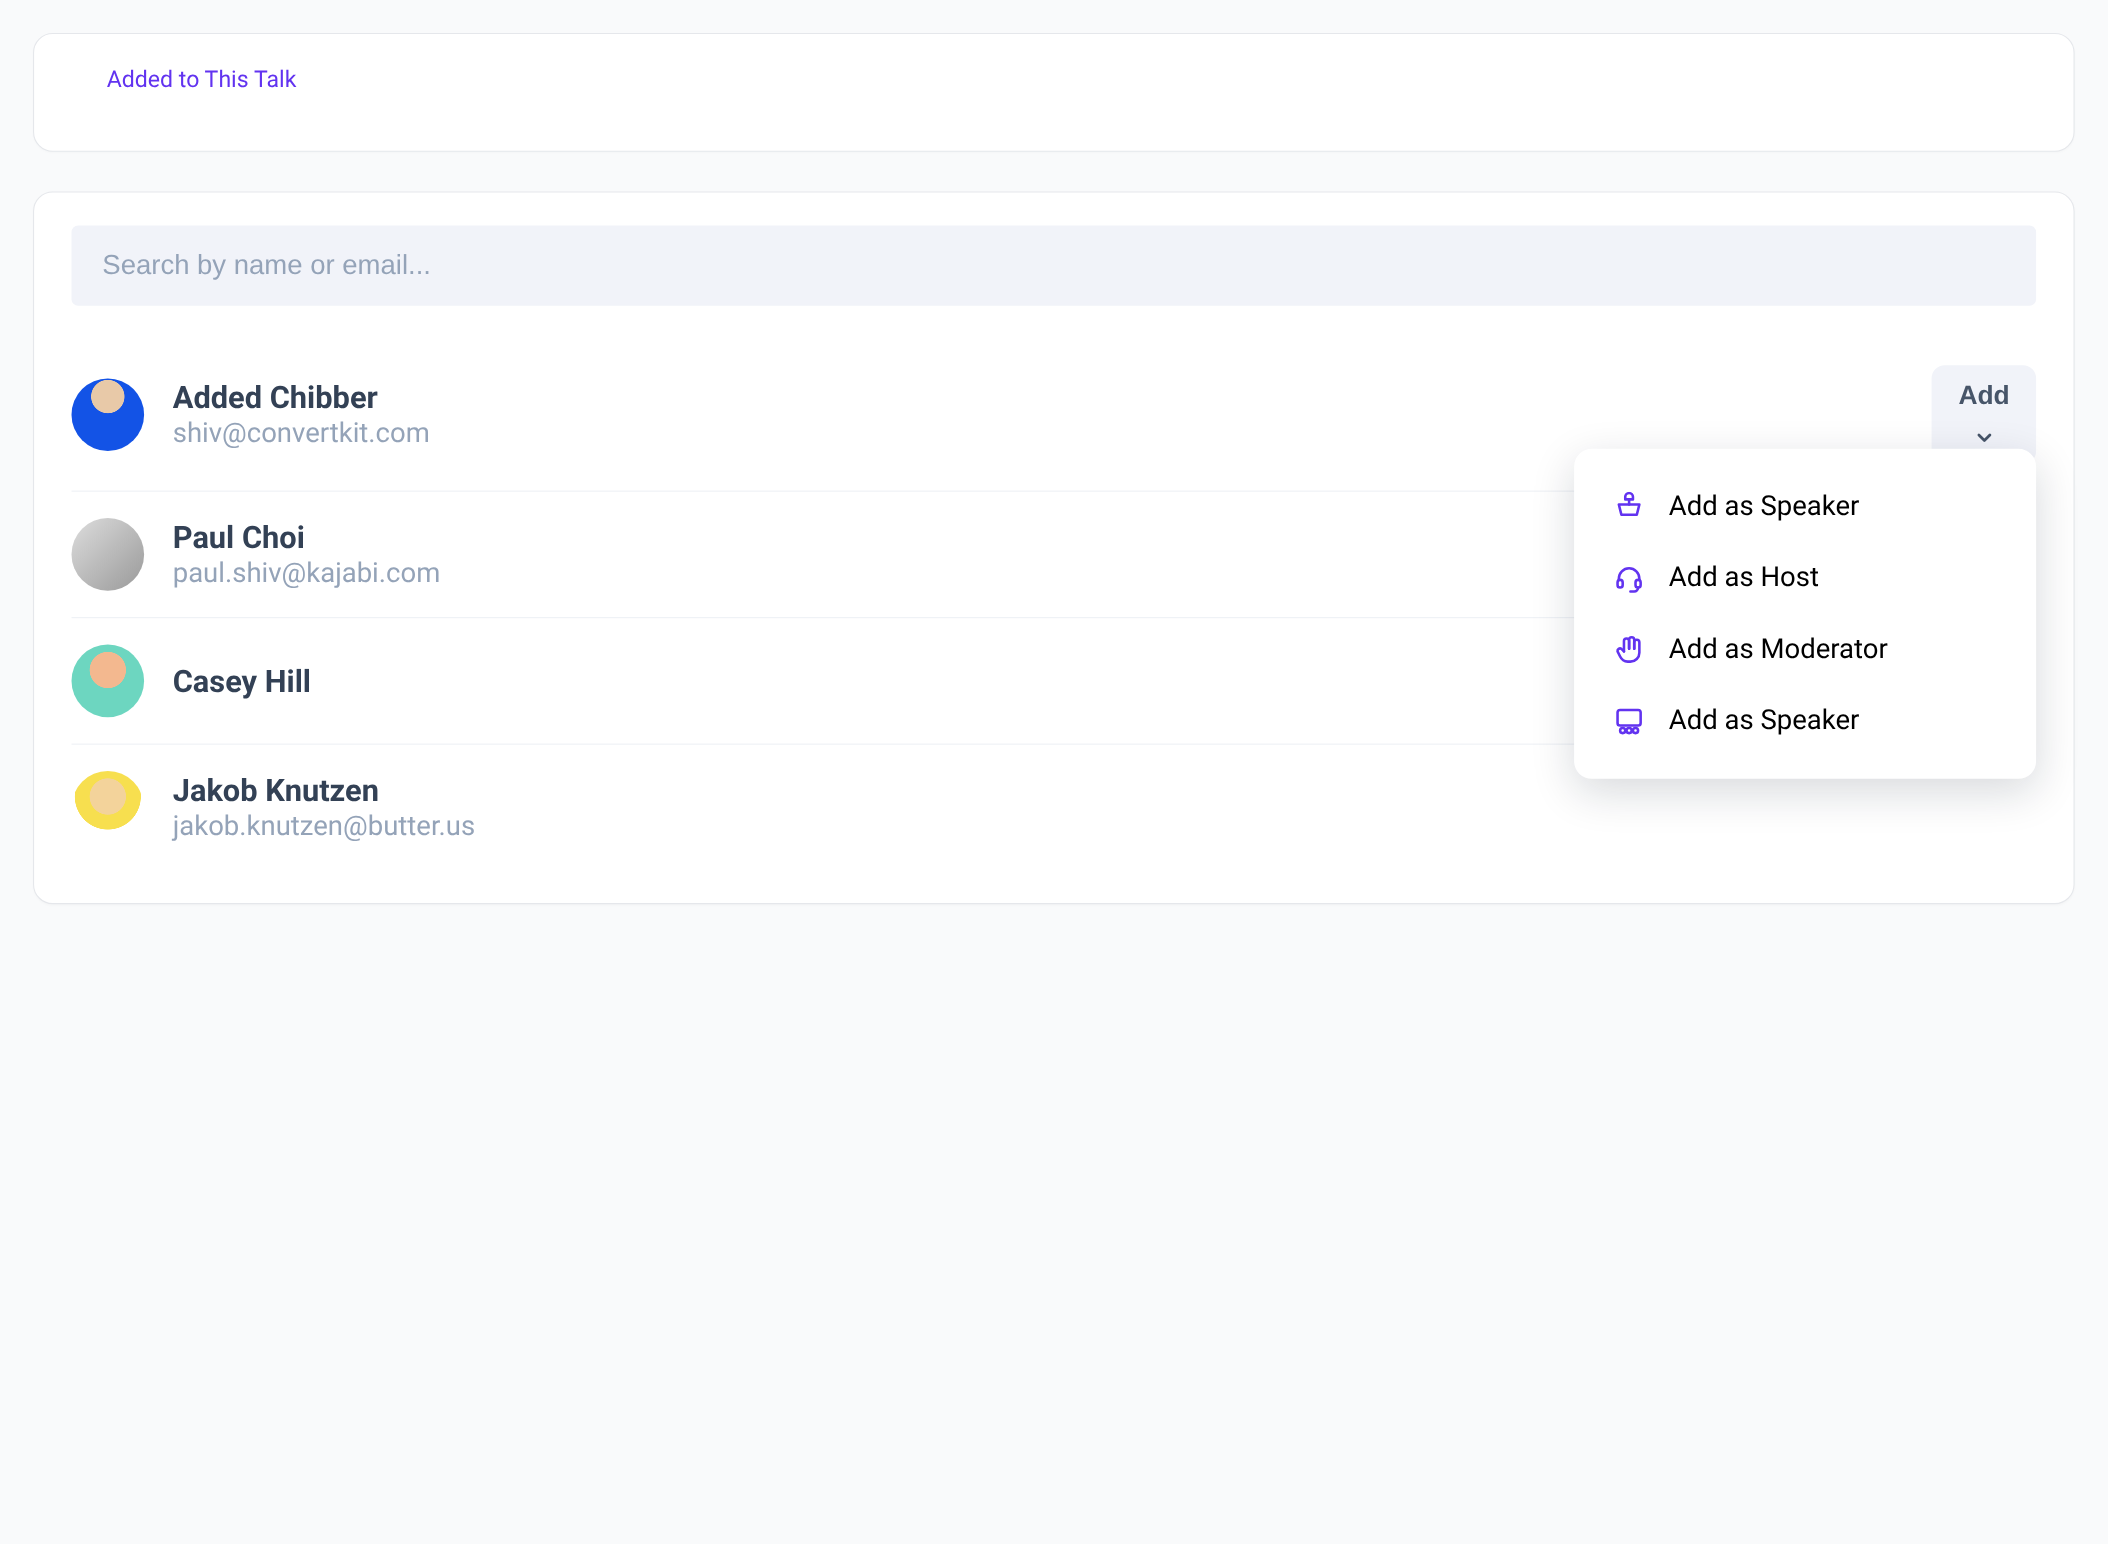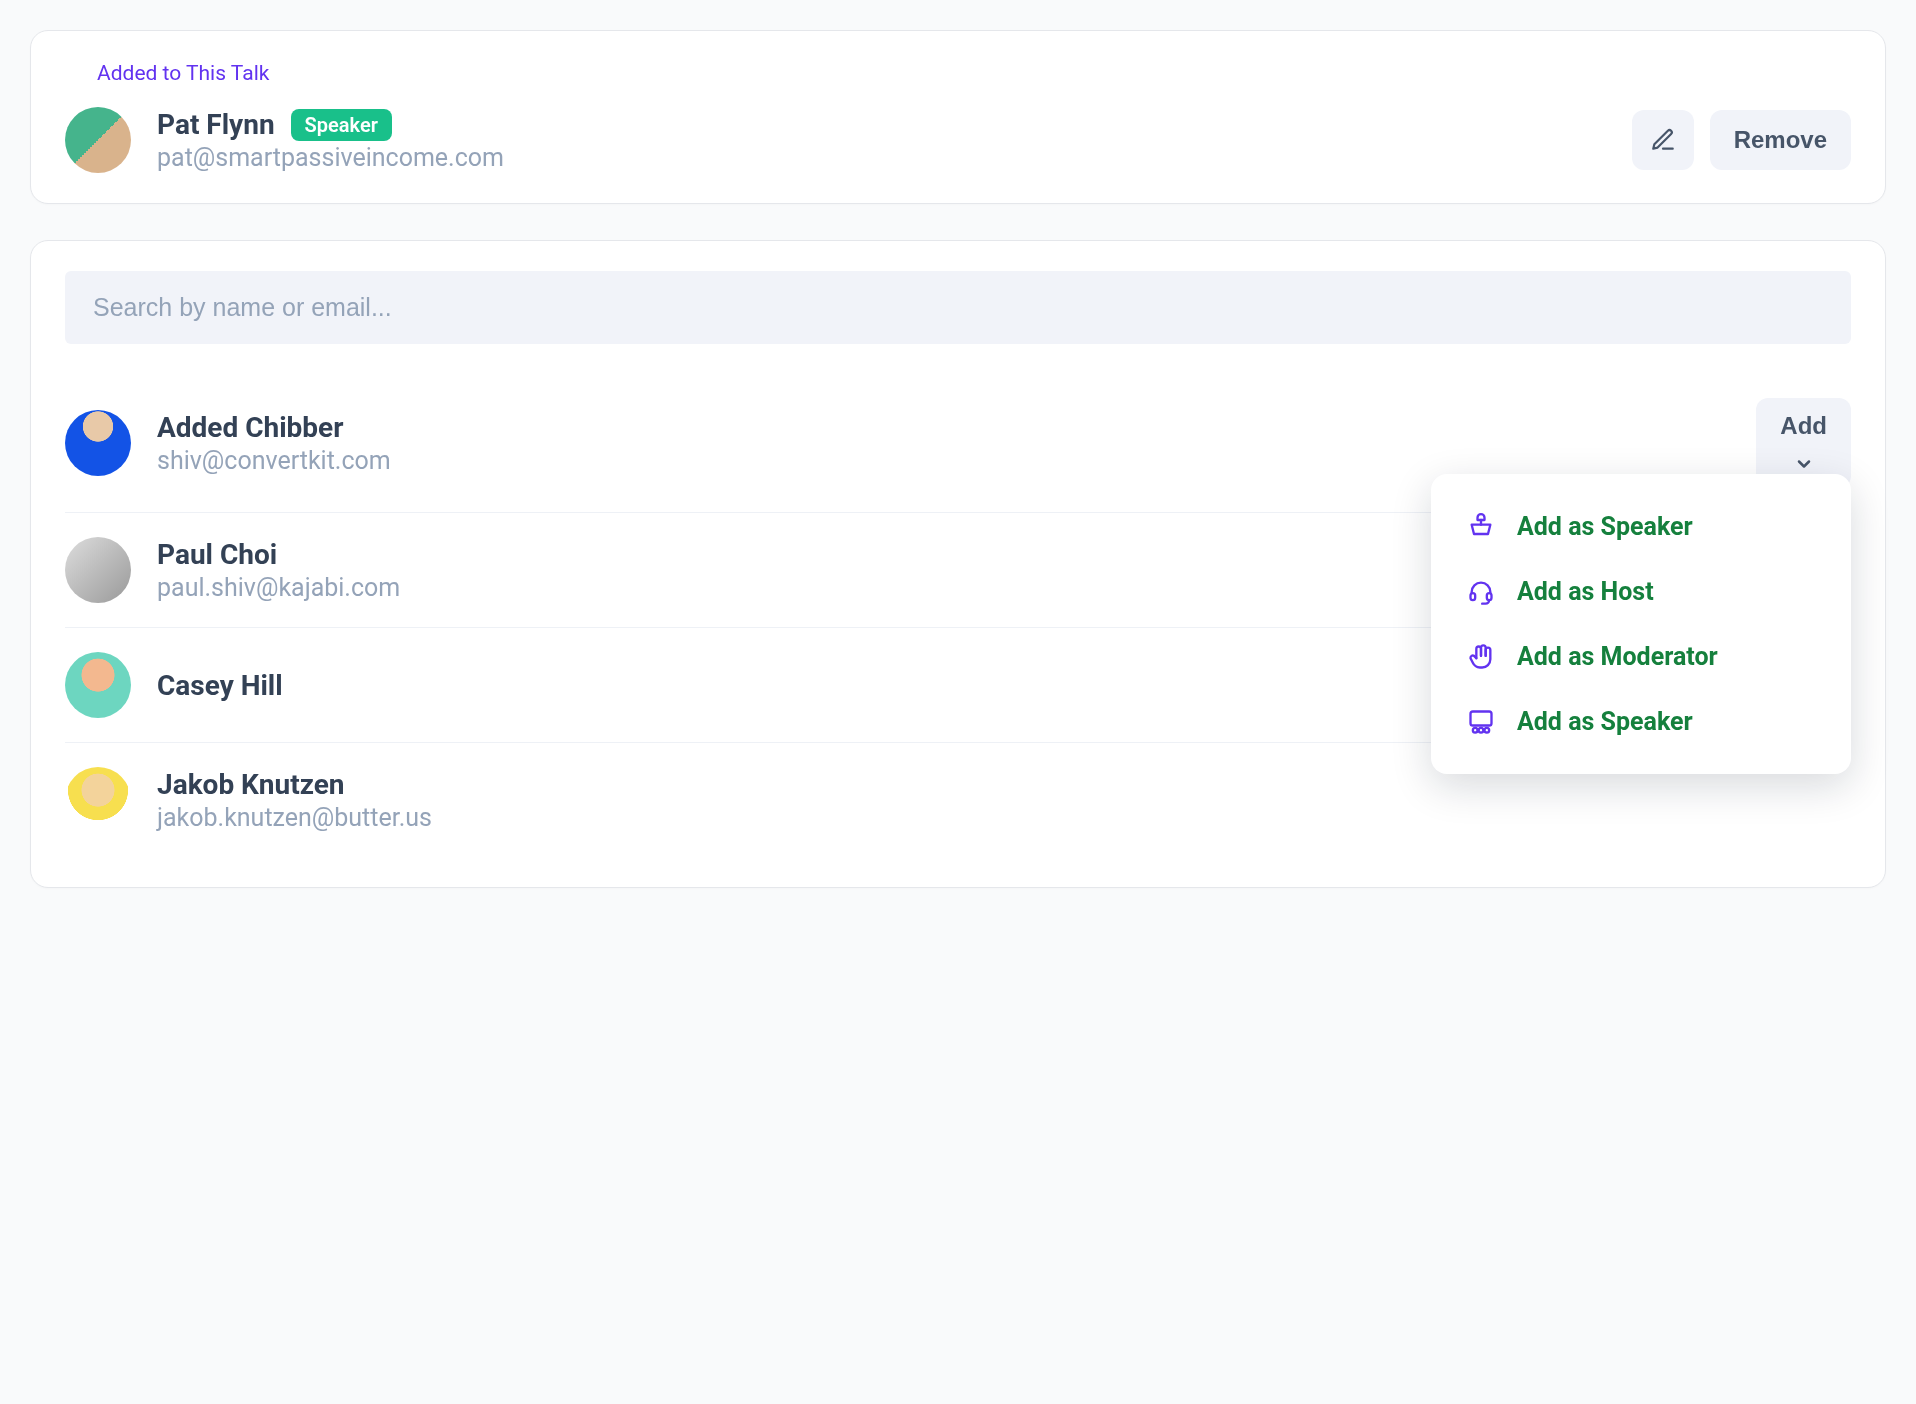--- a/index.html
+++ b/index.html
@@ -132,56 +132,37 @@
     padding: 20px 0;
     min-width: 420px;
     z-index: 10;
   }
   .dropdown-item {
     display: flex;
     align-items: center;
     gap: 22px;
     padding: 18px 36px;
     font-size: 25px;
-    font-weight: 700;
-    color: #15803d;
+    font-weight: 400;
+    color: #000000;
     cursor: pointer;
   }
   .dd-icon {
     width: 28px;
     height: 28px;
     flex-shrink: 0;
   }
   .chev { width: 20px; height: 20px; }
   .pencil { width: 26px; height: 26px; }
 </style>
 </head>
 <body>
 
 <div class="card">
   <div class="section-title">Added to This Talk</div>
-  <div class="row">
-    <div class="avatar av-pat"></div>
-    <div class="info">
-      <div class="name-line">
-        <span class="name">Pat Flynn</span>
-        <span class="badge">Speaker</span>
-      </div>
-      <div class="email">pat@smartpassiveincome.com</div>
-    </div>
-    <div class="actions">
-      <button class="icon-btn">
-        <svg class="pencil" viewBox="0 0 24 24" fill="none" stroke="#475569" stroke-width="2" stroke-linecap="round" stroke-linejoin="round">
-            <path d="M12 20h9"></path>
-            <path d="M16.5 3.5a2.1 2.1 0 0 1 3 3L7 19l-4 1 1-4Z"></path>
-          </svg>
-      </button>
-      <button class="btn">Remove</button>
-    </div>
-  </div>
 </div>
 
 <div class="card">
   <input class="search" type="text" placeholder="Search by name or email..." style="">
 
   
   <div class="list-row">
     <div class="avatar av-shiv"></div>
     <div class="info">
       <div class="name">Added Chibber</div>

